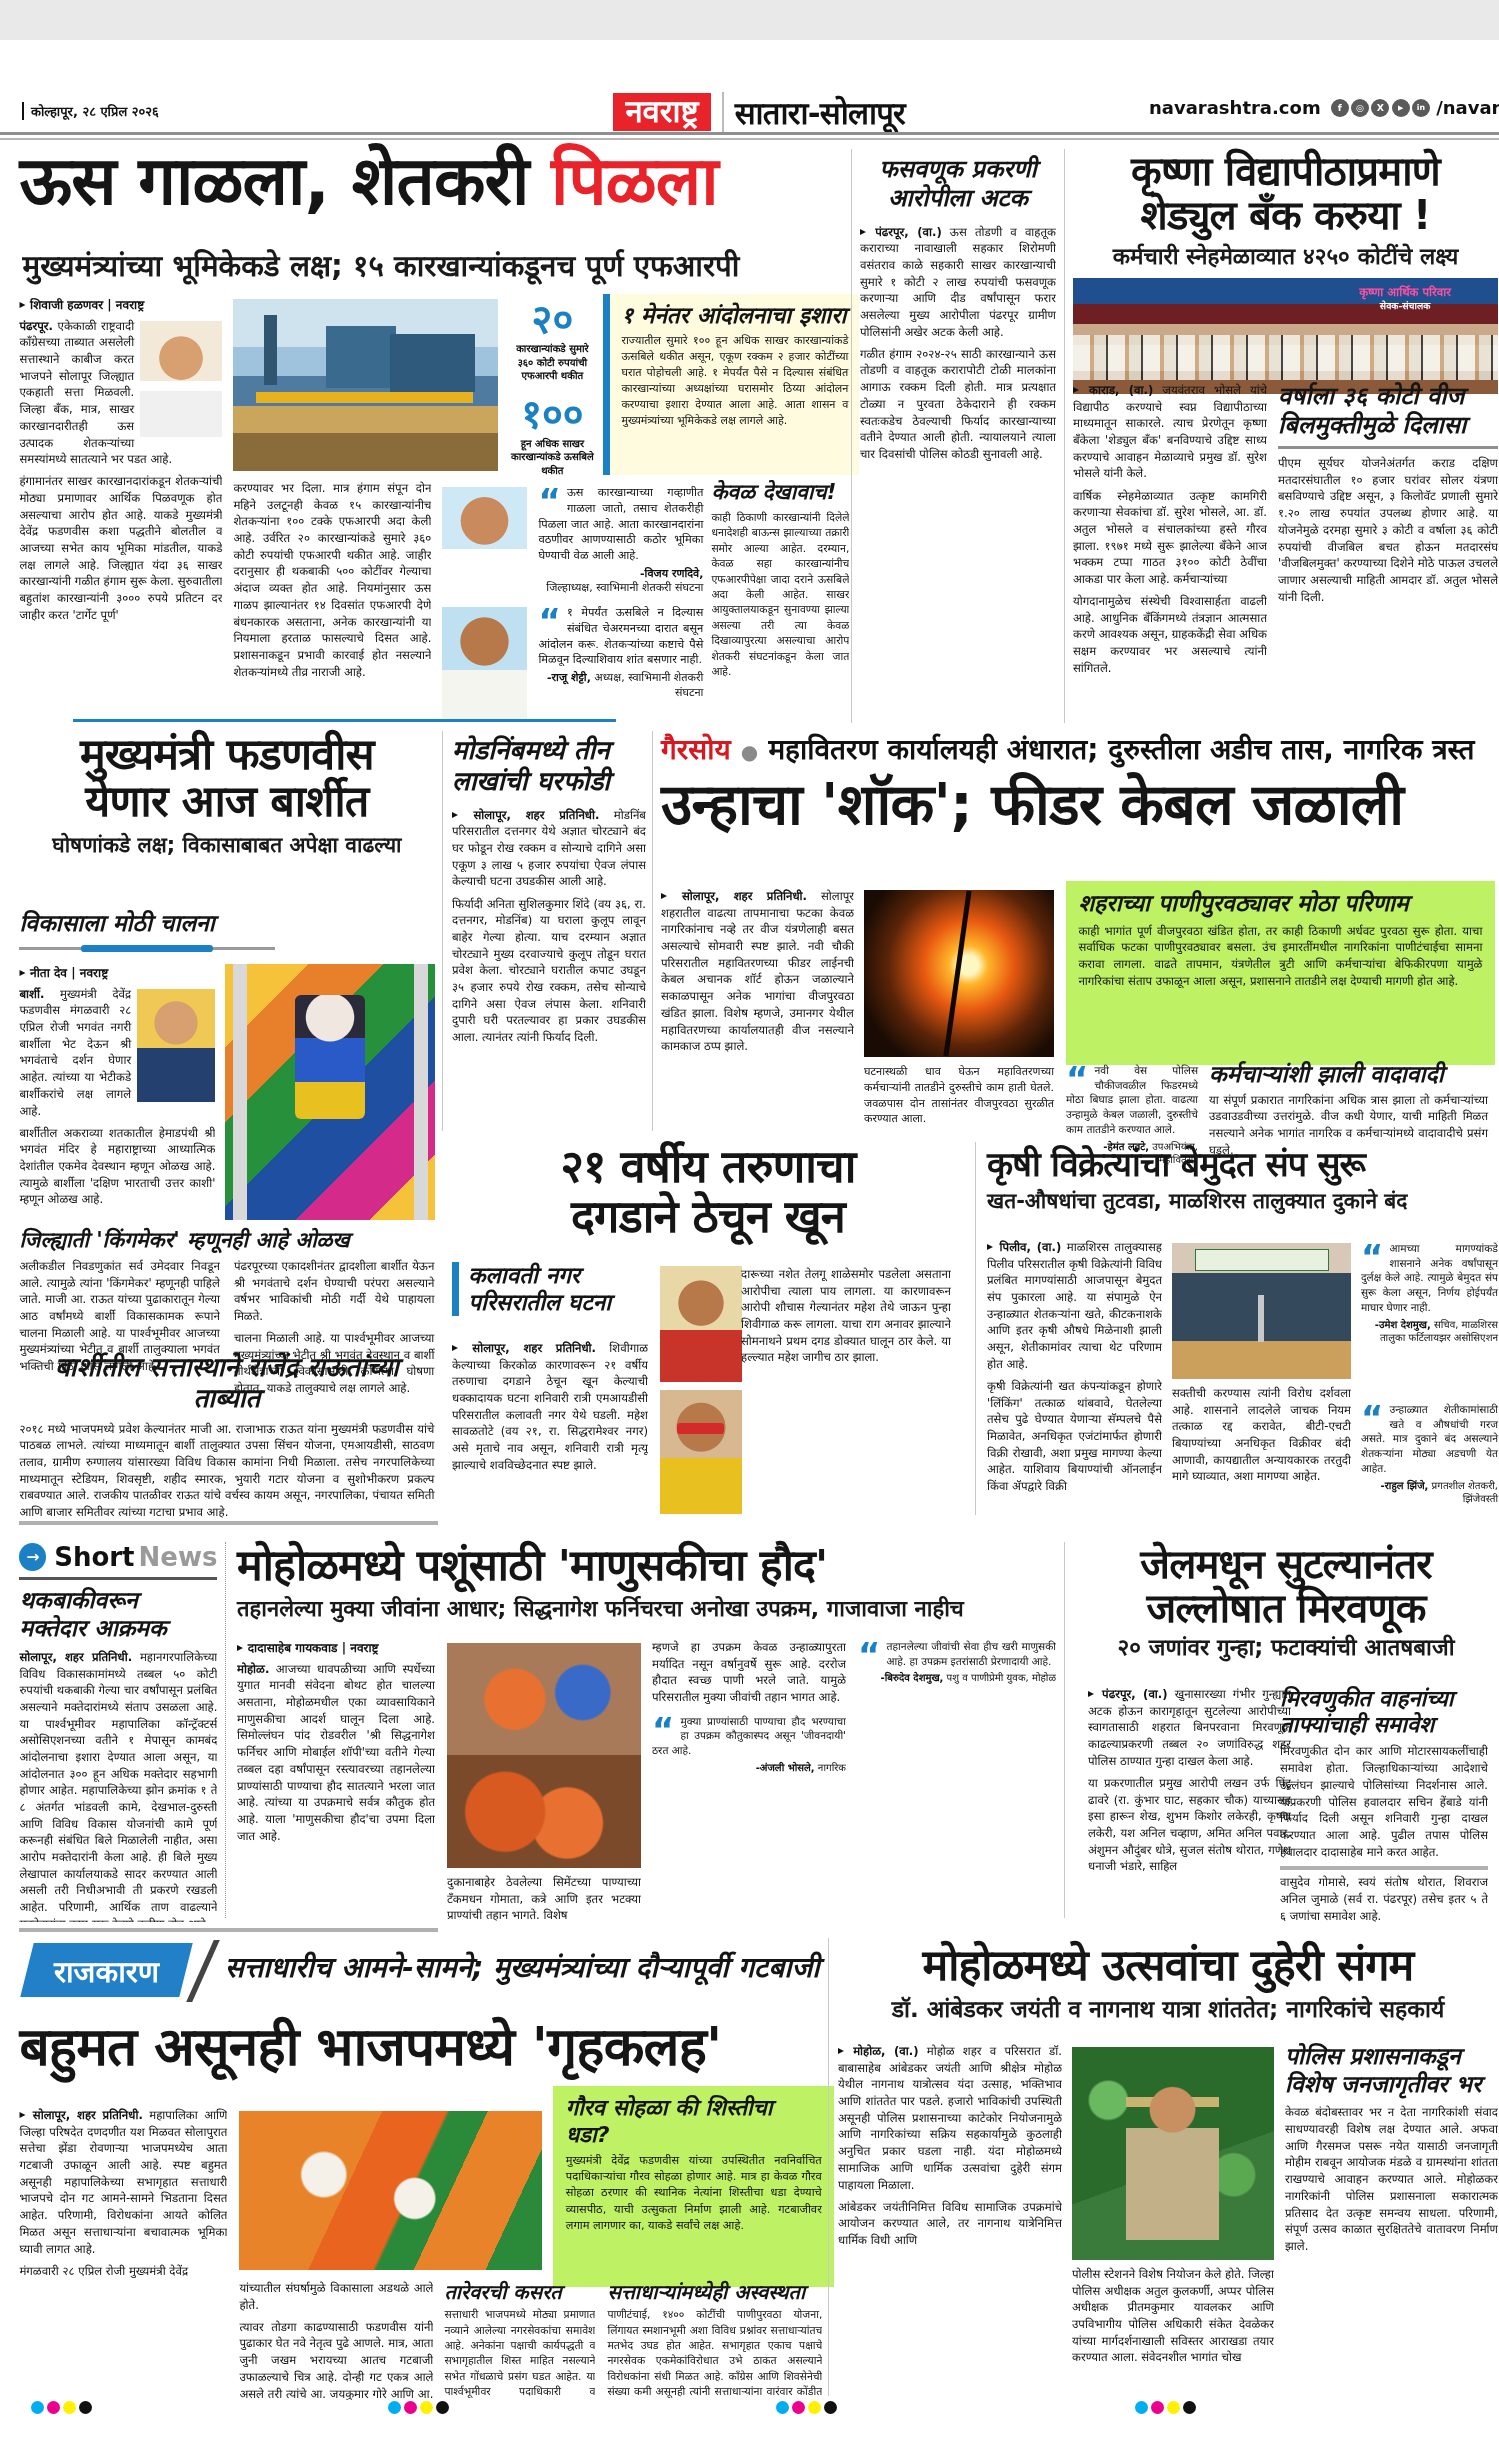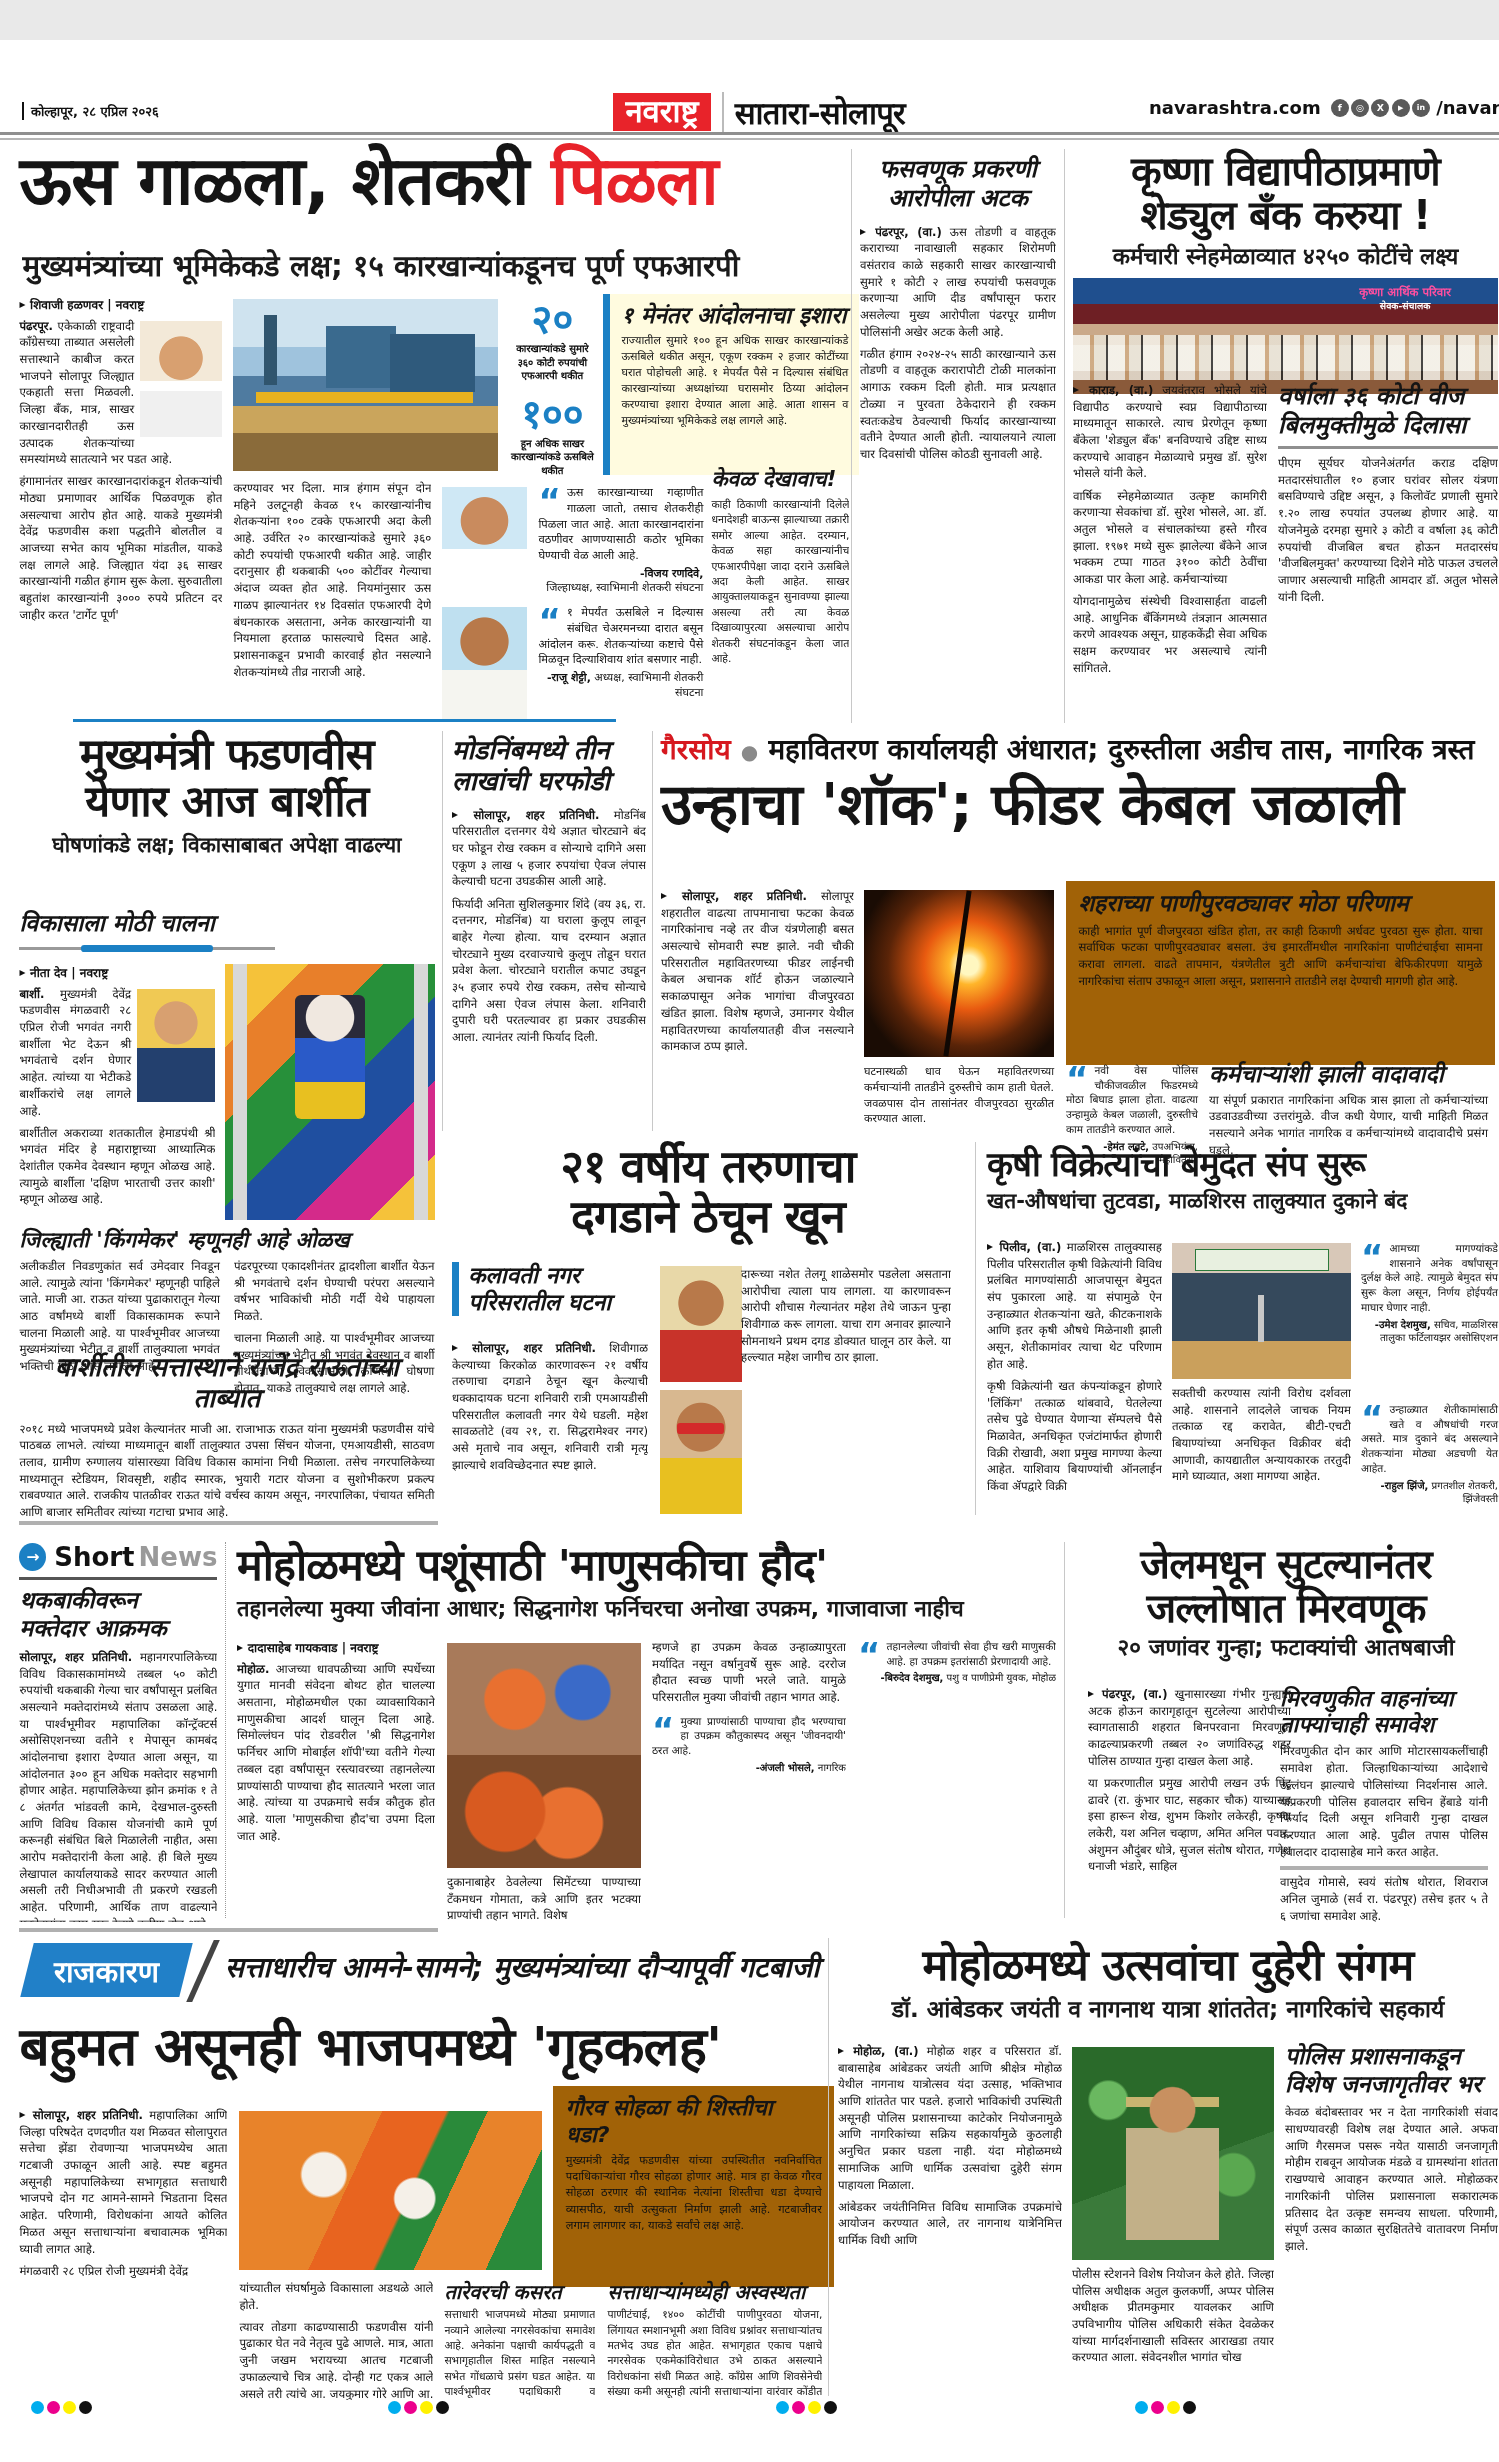--- a/index.html
+++ b/index.html
@@ -11,21 +11,21 @@
   .bt b.dl{font-weight:700;}
   .byline{font-weight:700;font-size:12px;margin:0 0 4.7px 0;}
   .arr{font-size:7.8px;vertical-align:1.6px;margin-right:4.7px;}
   .vline{position:absolute;width:0.8px;background:#c8c8c8;}
   .hline{position:absolute;background:#9a9a9a;}
   .photo{position:absolute;overflow:hidden;}
   .colhead{font-weight:800;line-height:1.2;color:#151515;font-style:italic;}
   .statnum{font-weight:800;color:#1b80c4;font-size:40px;line-height:1;text-align:center;}
   .statcap{font-weight:700;font-size:10px;text-align:center;line-height:1.35;margin:3.1px 0 11px 0;}
   .ybox{background:#fffbdf;border-left:7px solid #1b80c4;padding:7.8px 11px;}
-  .gbox{background:#a16207;padding:9.3px 12.4px;}
+  .gbox{background:#bef264;padding:9.3px 12.4px;}
   .qmark{font-weight:800;font-size:34px;color:#1b80c4;line-height:.6;float:left;margin:6.2px 6.2px 0 0;}
   .qtext{font-size:11.3px;line-height:1.4;text-align:justify;}
   .qattr{font-size:11px;text-align:right;margin-top:3.1px;line-height:1.3;}
   .qattr b{font-weight:800;}
   .kickbar{border-left:7.8px solid #1b80c4;padding-left:9.3px;}
   .badge{background:#2180c8;color:#fff;font-weight:800;transform:skewX(-14deg);display:flex;align-items:center;justify-content:center;}
   .badge>span{transform:skewX(14deg);}
   .dot{width:13px;height:13px;border-radius:50%;display:inline-block;margin-right:3.1px;}
   .soc{display:inline-flex;width:18px;height:18px;border-radius:50%;background:#5a5a5a;color:#fff;font-size:9.3px;font-weight:700;align-items:center;justify-content:center;margin-left:2.3px;}
 </style>
@@ -97,21 +97,21 @@
       <div class="qattr"><b>-विजय रणदिवे,</b><br><span>जिल्हाध्यक्ष, स्वाभिमानी शेतकरी संघटना</span></div>
     </div>
 
     <div class="photo" style="left:423px;top:462px;width:85px;height:115px;background:radial-gradient(circle at 50% 30%,#b8794a 0 26%,transparent 27%),linear-gradient(180deg,#bfe0f0 0 55%,#f5f5f0 55%);"></div>
     <div class="abs" style="left:519px;top:460px;width:165px;">
       <span class="qmark">“</span>
       <div class="qtext">१ मेपर्यंत ऊसबिले न दिल्यास संबंधित चेअरमनच्या दारात बसून आंदोलन करू. शेतकऱ्यांच्या कष्टाचे पैसे मिळवून दिल्याशिवाय शांत बसणार नाही.</div>
       <div class="qattr"><b>-राजू शेट्टी,</b> <span>अध्यक्ष, स्वाभिमानी शेतकरी संघटना</span></div>
     </div>
 
-    <div class="abs" style="left:692px;top:322px;width:138px;height:242px;overflow:hidden;">
+    <div class="abs" style="left:692px;top:335px;width:138px;height:242px;overflow:hidden;">
       <div class="colhead" style="font-size:21px;margin-bottom:4.7px;">केवळ देखावाच!</div>
       <div class="bt" style="font-size:10.7px;">काही ठिकाणी कारखान्यांनी दिलेले धनादेशही बाऊन्स झाल्याच्या तक्रारी समोर आल्या आहेत. दरम्यान, केवळ सहा कारखान्यांनीच एफआरपीपेक्षा जादा दराने ऊसबिले अदा केली आहेत. साखर आयुक्तालयाकडून सुनावण्या झाल्या असल्या तरी त्या केवळ दिखाव्यापुरत्या असल्याचा आरोप शेतकरी संघटनांकडून केला जात आहे.</div>
     </div>
     <div class="hline" style="left:54px;top:574px;width:543px;height:3.1px;background:#1b80c4;"></div>
   </div>
 
   <div class="vline" style="left:851px;top:109px;height:574px;"></div>
 
   <div class="abs" style="left:860px;top:115px;width:196px;height:567px;overflow:hidden;">
     <div class="colhead" style="font-size:24px;text-align:center;margin-bottom:11px;">फसवणूक प्रकरणी आरोपीला अटक</div>

